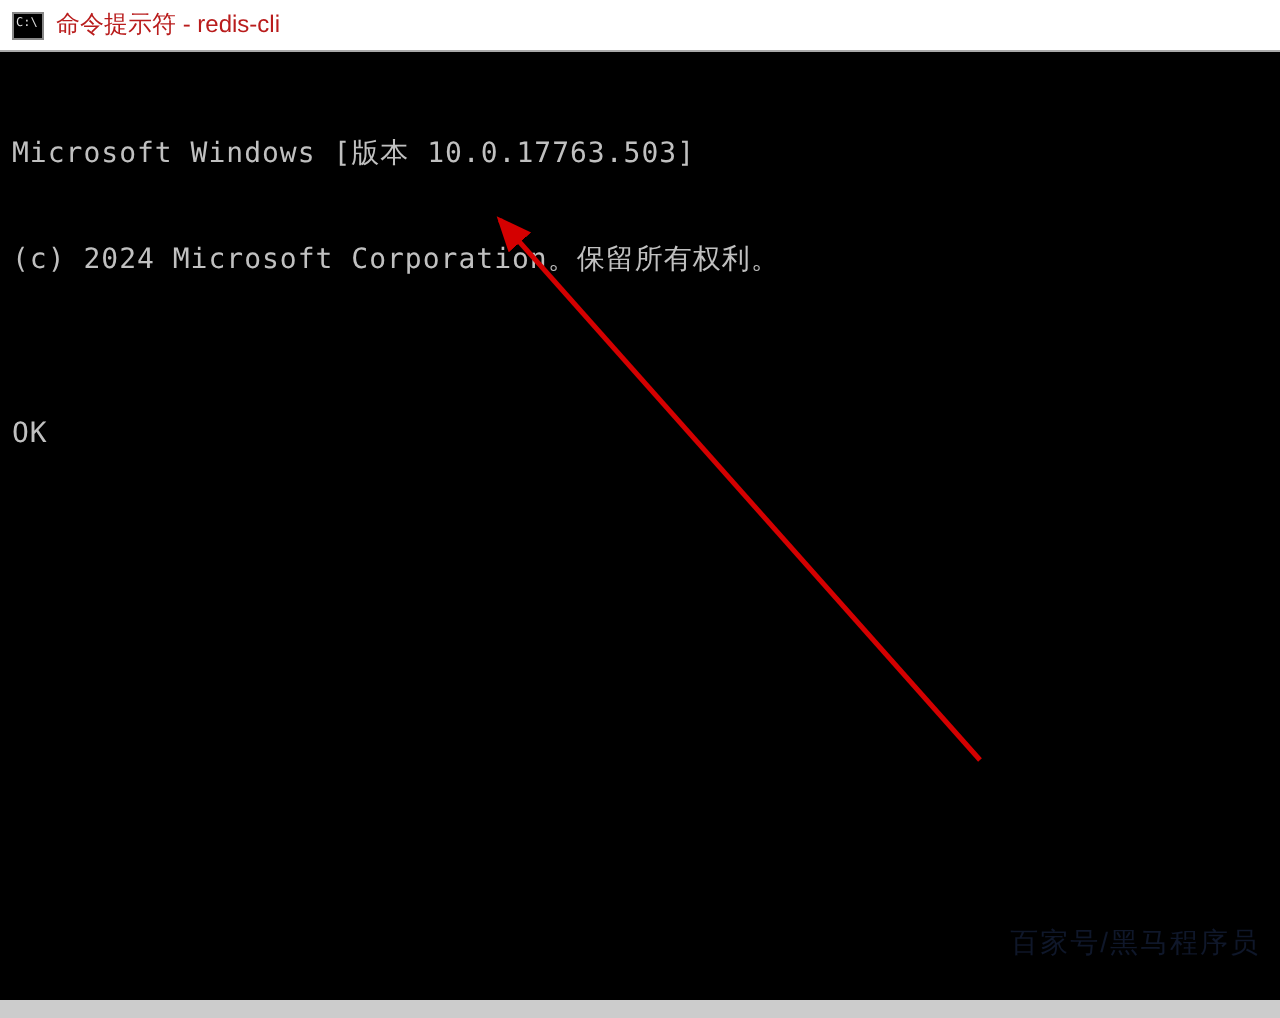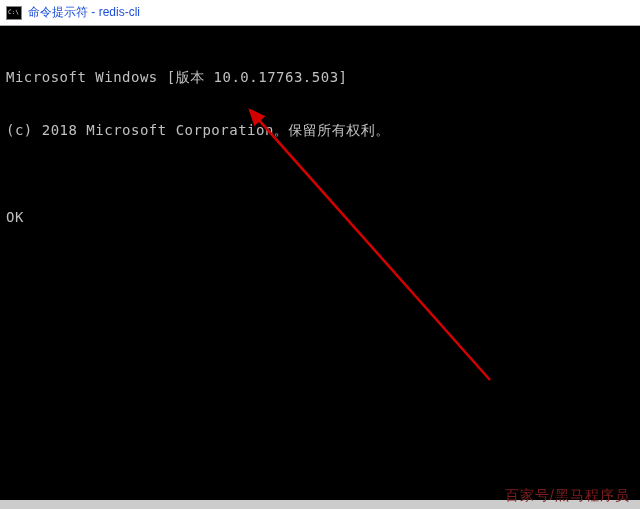--- a/index.html
+++ b/index.html
@@ -40,21 +40,21 @@
       content: "C:\\";
       position: absolute;
       color: #ddd;
       font-size: 6px;
       top: 1px;
       left: 1px;
       font-family: monospace;
     }
     .titlebar-text {
       font-size: 12px;
-      color: #1d4ed8;
+      color: #b91c1c;
       font-family: "Microsoft YaHei", "SimSun", sans-serif;
     }
     .terminal {
       padding: 8px 6px;
       color: #c0c0c0;
       font-size: 14px;
       line-height: 1.25;
       font-family: "NSimSun", "SimSun", "Consolas", monospace;
       white-space: pre;
       letter-spacing: 0.5px;
@@ -62,38 +62,38 @@
     .terminal-line { display: block; }
     .arrow-overlay {
       position: absolute;
       top: 0;
       left: 0;
       pointer-events: none;
     }
     .watermark {
       position: absolute;
       right: 10px;
-      bottom: 4px;
-      color: #7f1d1d;
+      bottom: 28px;
+      color: #0f172a;
       font-size: 14px;
       font-family: "Microsoft YaHei", "SimSun", sans-serif;
       letter-spacing: 1px;
     }
   </style>
 </head>
 <body>
 
 <div class="window">
   <div class="titlebar">
     <div class="titlebar-icon"></div>
     <span class="titlebar-text">命令提示符 - redis-cli</span>
   </div>
   <div class="terminal">
     <span class="terminal-line">Microsoft Windows [版本 10.0.17763.503]</span>
-    <span class="terminal-line">(c) 2018 Microsoft Corporation。保留所有权利。</span>
+    <span class="terminal-line">(c) 2024 Microsoft Corporation。保留所有权利。</span>
     <span class="terminal-line"></span>
     <span class="terminal-line">OK</span>
   </div>
 </div>
 
 <svg class="arrow-overlay" width="640" height="509">
   <defs>
     <marker id="arrowhead" markerWidth="8" markerHeight="8" refX="6" refY="3" orient="auto">
       <polygon id="arrow-poly" points="0 0, 7 3, 0 6" fill="#d40000"></polygon>
     </marker>

